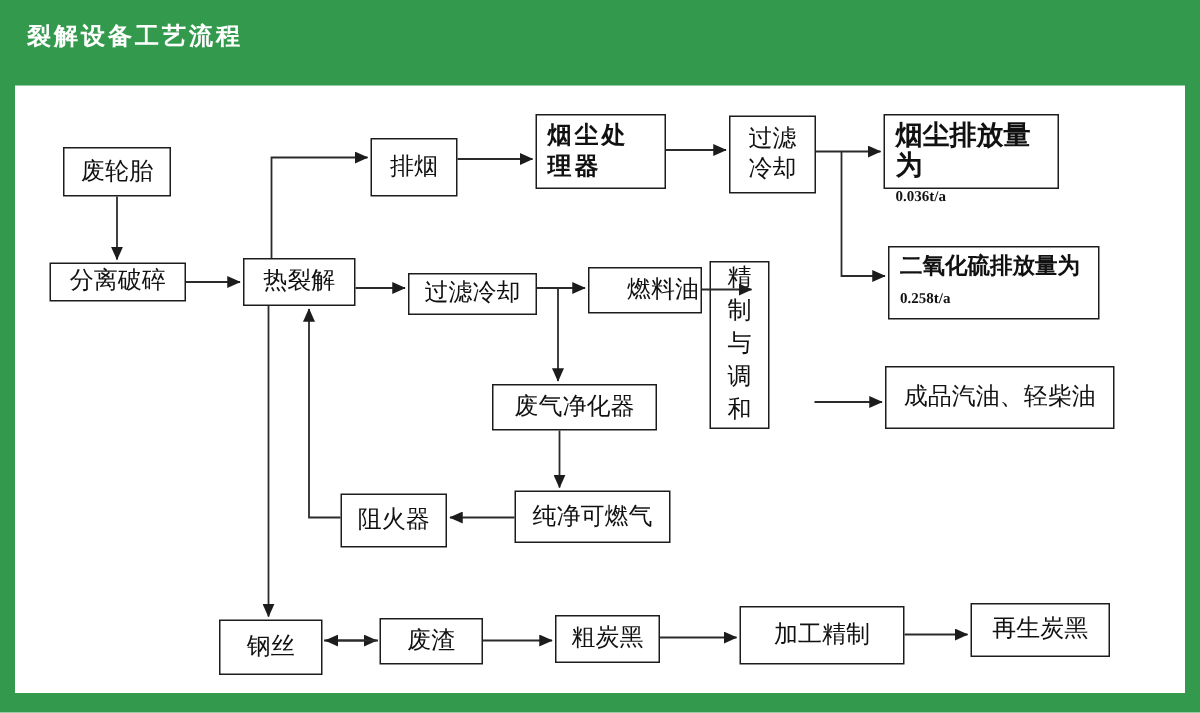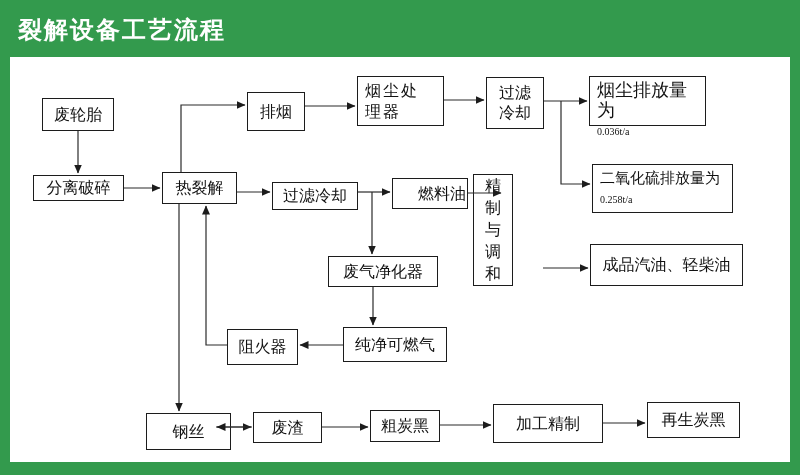--- a/index.html
+++ b/index.html
@@ -3,58 +3,58 @@
 <meta charset="utf-8">
 <style>
   html,body{margin:0;padding:0;}
   body{
     width:800px;height:475px;position:relative;overflow:hidden;
     background:#339a4d;
     font-family:"Liberation Sans", sans-serif;
   }
   .page-title{
     position:absolute;left:18px;top:14px;
-    color:#ffffff;font-size:24px;font-weight:bold;letter-spacing:2px;
+    color:#ffffff;font-size:16px;font-weight:bold;letter-spacing:2px;
   }
   .canvas{
     position:absolute;left:10px;top:57px;width:780px;height:405px;
     background:#ffffff;
   }
   .connectors{
     position:absolute;left:0;top:0;width:800px;height:475px;
     pointer-events:none;
   }
   .node{
     position:absolute;box-sizing:border-box;
     background:#ffffff;border:1px solid #1c1c1c;
     display:flex;align-items:center;justify-content:center;
     font-size:16px;color:#111111;text-align:center;line-height:20px;
   }
-  .node.left-align{align-items:flex-start;justify-content:flex-start;flex-direction:column;text-align:left;padding:3px 7px;}
+  .node.left-align{align-items:flex-start;justify-content:flex-start;flex-direction:column;text-align:left;padding:3px 7px;font-weight:bold;}
   .node .num{font-family:"Liberation Serif", serif;font-size:10px;margin-top:2px;}
   .node.vtext{flex-direction:column;line-height:22px;letter-spacing:0;padding:2px 0;}
   .node.spread{letter-spacing:2px;line-height:21px;}
   
   #n-waste-tire        {left:42px;  top:98px;  width:72px;  height:33px;}
   #n-separate-crush    {left:33px;  top:175px; width:91px;  height:26px;}
   #n-pyrolysis         {left:162px; top:172px; width:75px;  height:32px;}
   #n-smoke-exhaust     {left:247px; top:92px;  width:58px;  height:39px;}
   #n-dust-processor    {left:357px; top:76px;  width:87px;  height:50px;}
   #n-standard-discharge{left:486px; top:77px;  width:58px;  height:52px;}
   #n-dust-emission     {left:589px; top:76px;  width:117px; height:50px;}
   #n-filter-cooling    {left:272px; top:182px; width:86px;  height:28px;}
   #n-fuel-oil          {left:392px; top:178px; width:76px;  height:31px;padding-left:24px;}
   #n-refine-blend      {left:473px; top:174px; width:40px;  height:112px;}
   #n-so2-emission      {left:592px; top:164px; width:141px; height:49px;}
   #n-finished-oil      {left:590px; top:244px; width:153px; height:42px;}
   #n-gas-purifier      {left:328px; top:256px; width:110px; height:31px;}
   #n-pure-gas          {left:343px; top:327px; width:104px; height:35px;}
   #n-flame-arrester    {left:227px; top:329px; width:71px;  height:36px;}
-  #n-steel-wire        {left:146px; top:413px; width:85px;  height:37px;text-align:right;}
-  #n-waste-residue     {left:253px; top:412px; width:69px;  height:31px;}
+  #n-steel-wire        {left:146px; top:413px; width:69px;  height:37px;text-align:right;}
+  #n-waste-residue     {left:253px; top:412px; width:69px;  height:31px;font-family:Liberation Mono, monospace;}
   #n-crude-carbon      {left:370px; top:410px; width:70px;  height:32px;}
   #n-refining          {left:493px; top:404px; width:110px; height:39px;}
   #n-regen-carbon      {left:647px; top:402px; width:93px;  height:36px;}
 </style>
 </head>
 <body>
 
 <div class="page-title">裂解设备工艺流程</div>
 
 <div class="canvas"></div>

